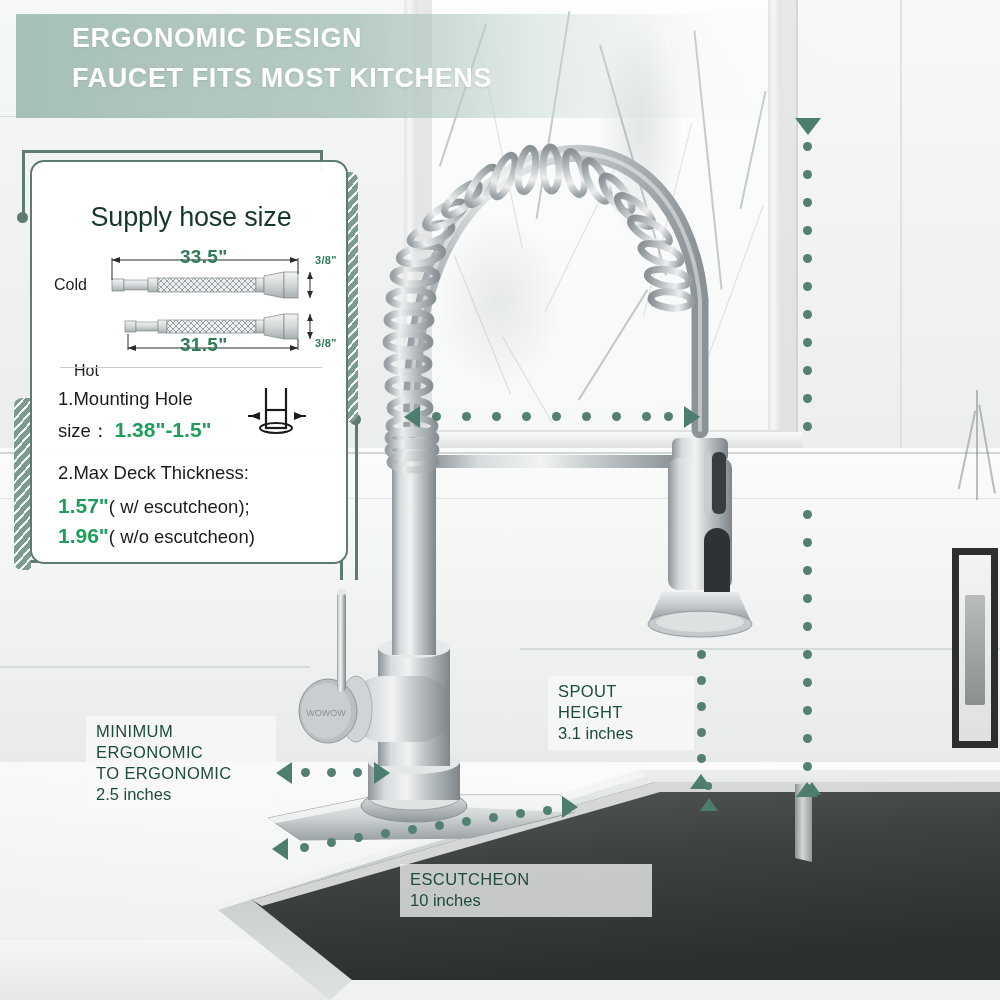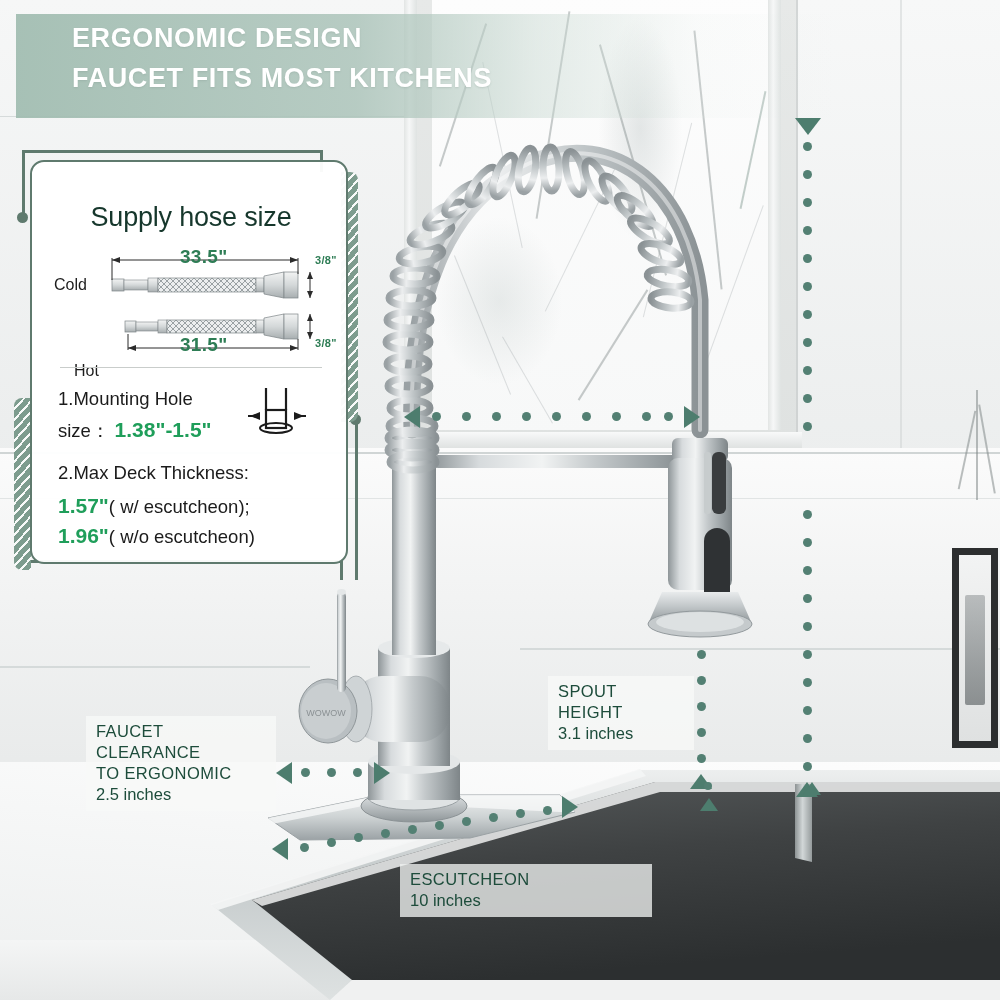--- a/index.html
+++ b/index.html
@@ -547,21 +547,21 @@
   </div>
 
 
 
   <div class="callout" style="left:548px;top:676px;width:146px;">
     <div class="l1">SPOUT HEIGHT</div>
     <div class="l2">3.1 inches</div>
   </div>
 
   <div class="callout" style="left:86px;top:716px;width:190px;">
-    <div class="l1">FAUCET CLEARANCE</div>
+    <div class="l1">MINIMUM ERGONOMIC</div>
     <div class="l1">TO ERGONOMIC</div>
     <div class="l2">2.5 inches</div>
   </div>
 
   <div class="callout" style="left:400px;top:864px;width:252px;background:rgba(238,241,240,0.78);">
     <div class="l1">ESCUTCHEON</div>
     <div class="l2">10 inches</div>
   </div>
 
 </div>

